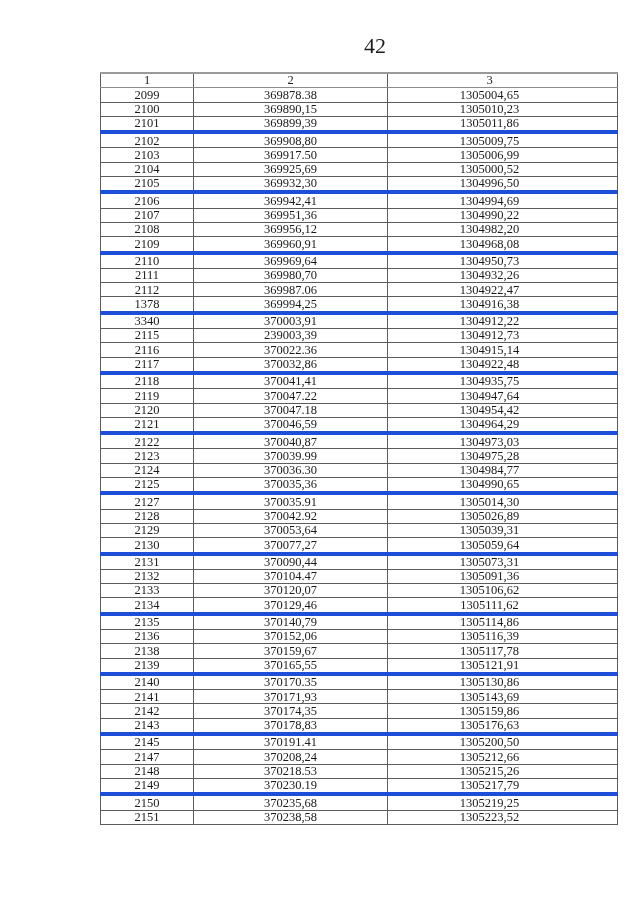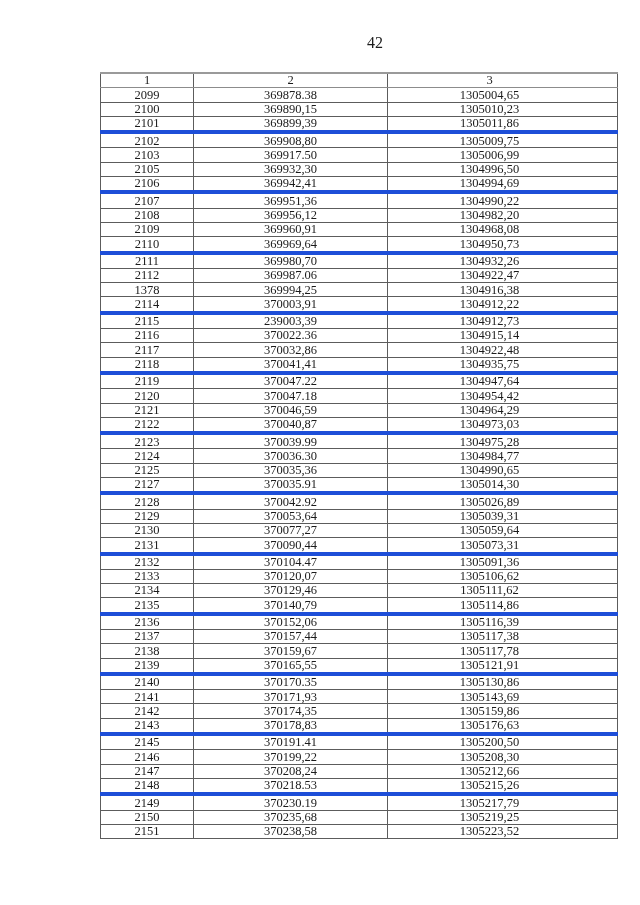--- a/index.html
+++ b/index.html
@@ -15,21 +15,21 @@
     position: relative;
     width: 640px;
     height: 905px;
     background: #ffffff;
   }
   .page-number {
     position: absolute;
     top: 35px;
     left: 375px;
     transform: translateX(-50%);
-    font-size: 16px;
+    font-size: 22px;
     line-height: 1;
     color: #1c1c1c;
   }
   table.data-table {
     position: absolute;
     left: 100px;
     top: 72px;
     width: 517px;
     border-collapse: collapse;
     table-layout: fixed;
@@ -104,20 +104,25 @@
           <td>2102</td>
           <td>369908,80</td>
           <td>1305009,75</td>
         </tr>
         <tr>
           <td>2103</td>
           <td>369917.50</td>
           <td>1305006,99</td>
         </tr>
         <tr>
+          <td>2104</td>
+          <td>369925,69</td>
+          <td>1305000,52</td>
+        </tr>
+        <tr>
           <td>2105</td>
           <td>369932,30</td>
           <td>1304996,50</td>
         </tr>
         <tr>
           <td>2106</td>
           <td>369942,41</td>
           <td>1304994,69</td>
         </tr>
         <tr>
@@ -149,21 +154,21 @@
           <td>2112</td>
           <td>369987.06</td>
           <td>1304922,47</td>
         </tr>
         <tr>
           <td>1378</td>
           <td>369994,25</td>
           <td>1304916,38</td>
         </tr>
         <tr>
-          <td>2114</td>
+          <td>3340</td>
           <td>370003,91</td>
           <td>1304912,22</td>
         </tr>
         <tr>
           <td>2115</td>
           <td>239003,39</td>
           <td>1304912,73</td>
         </tr>
         <tr>
           <td>2116</td>
@@ -259,25 +264,20 @@
           <td>2135</td>
           <td>370140,79</td>
           <td>1305114,86</td>
         </tr>
         <tr>
           <td>2136</td>
           <td>370152,06</td>
           <td>1305116,39</td>
         </tr>
         <tr>
-          <td>2137</td>
-          <td>370157,44</td>
-          <td>1305117,38</td>
-        </tr>
-        <tr>
           <td>2138</td>
           <td>370159,67</td>
           <td>1305117,78</td>
         </tr>
         <tr>
           <td>2139</td>
           <td>370165,55</td>
           <td>1305121,91</td>
         </tr>
         <tr>
@@ -299,25 +299,20 @@
           <td>2143</td>
           <td>370178,83</td>
           <td>1305176,63</td>
         </tr>
         <tr>
           <td>2145</td>
           <td>370191.41</td>
           <td>1305200,50</td>
         </tr>
         <tr>
-          <td>2146</td>
-          <td>370199,22</td>
-          <td>1305208,30</td>
-        </tr>
-        <tr>
           <td>2147</td>
           <td>370208,24</td>
           <td>1305212,66</td>
         </tr>
         <tr>
           <td>2148</td>
           <td>370218.53</td>
           <td>1305215,26</td>
         </tr>
         <tr>

